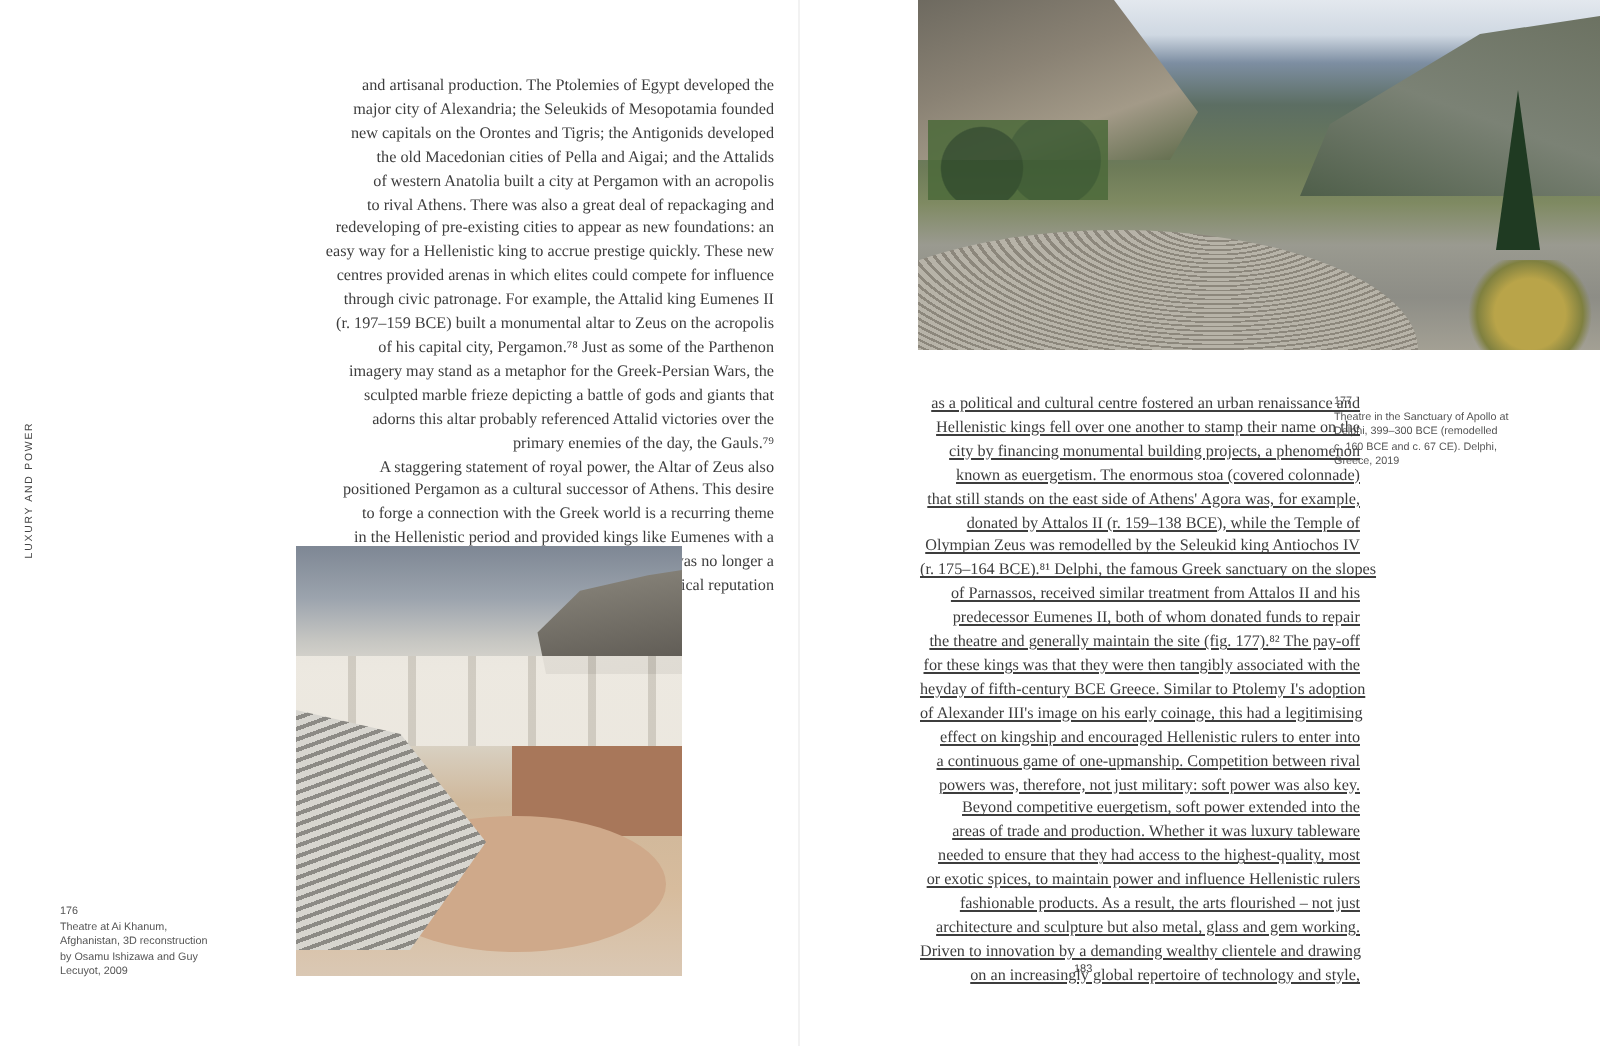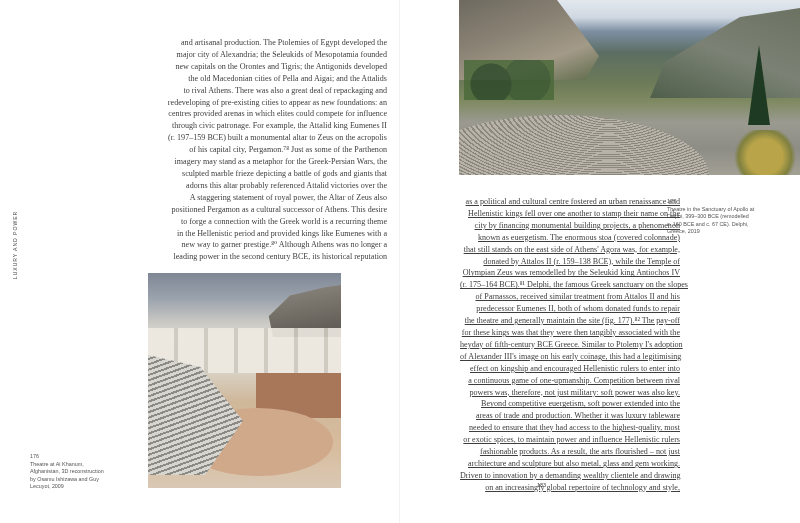--- a/index.html
+++ b/index.html
@@ -57,29 +57,32 @@
 <div class="running-head">
   <span>LUXURY AND POWER</span>
 </div>
 
 <div class="col" id="left-col">
   <p>
     <span class="line">and artisanal production. The Ptolemies of Egypt developed the</span>
     <span class="line">major city of Alexandria; the Seleukids of Mesopotamia founded</span>
     <span class="line">new capitals on the Orontes and Tigris; the Antigonids developed</span>
     <span class="line">the old Macedonian cities of Pella and Aigai; and the Attalids</span>
+    <span class="line">of western Anatolia built a city at Pergamon with an acropolis</span>
     <span class="line">to rival Athens. There was also a great deal of repackaging and</span>
     <span class="line">redeveloping of pre-existing cities to appear as new foundations: an</span>
+    <span class="line">easy way for a Hellenistic king to accrue prestige quickly. These new</span>
     <span class="line">centres provided arenas in which elites could compete for influence</span>
     <span class="line">through civic patronage. For example, the Attalid king Eumenes II</span>
     <span class="line">(r. 197–159 BCE) built a monumental altar to Zeus on the acropolis</span>
     <span class="line">of his capital city, Pergamon.⁷⁸ Just as some of the Parthenon</span>
     <span class="line">imagery may stand as a metaphor for the Greek-Persian Wars, the</span>
     <span class="line">sculpted marble frieze depicting a battle of gods and giants that</span>
     <span class="line">adorns this altar probably referenced Attalid victories over the</span>
+    <span class="line">primary enemies of the day, the Gauls.⁷⁹</span>
   </p>
   <p>
     <span class="line indent">A staggering statement of royal power, the Altar of Zeus also</span>
     <span class="line">positioned Pergamon as a cultural successor of Athens. This desire</span>
     <span class="line">to forge a connection with the Greek world is a recurring theme</span>
     <span class="line">in the Hellenistic period and provided kings like Eumenes with a</span>
     <span class="line">new way to garner prestige.⁸⁰ Although Athens was no longer a</span>
     <span class="line">leading power in the second century BCE, its historical reputation</span>
   </p>
 </div>

